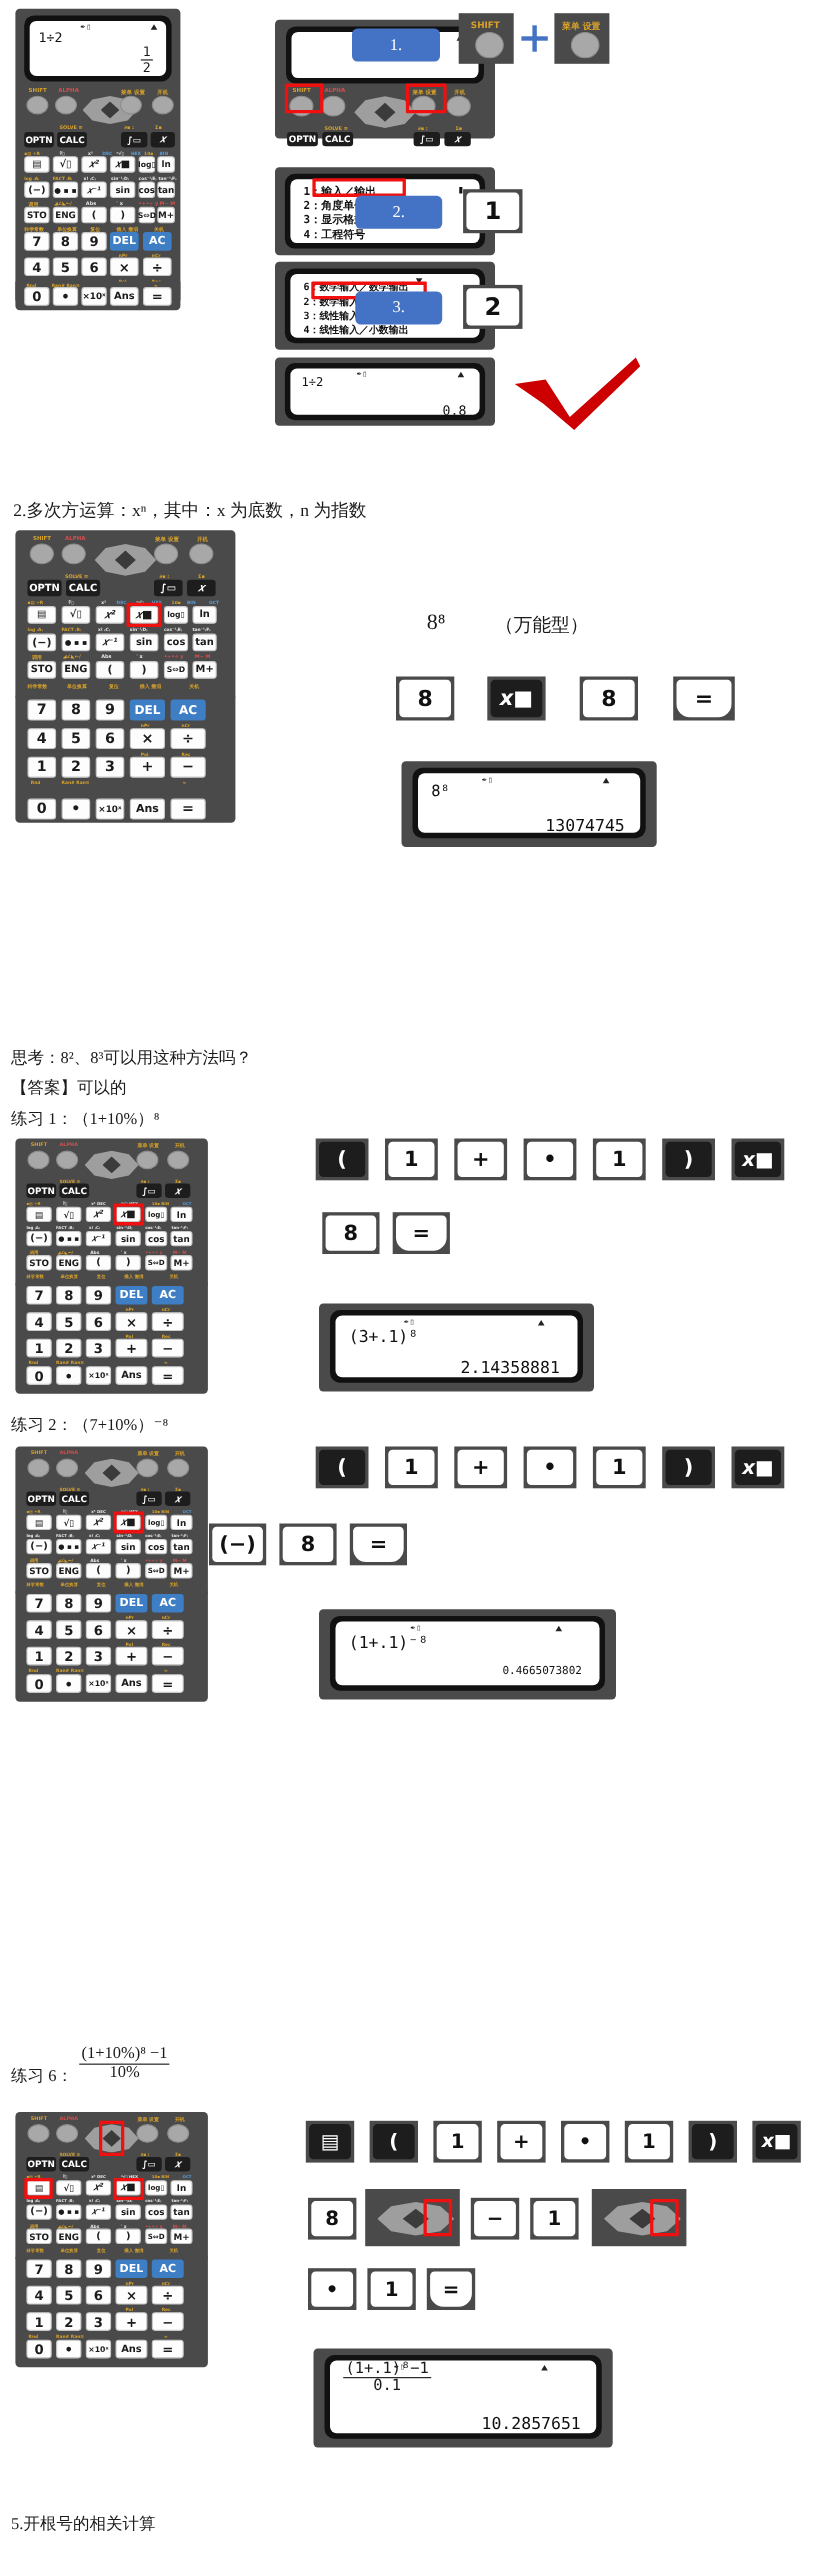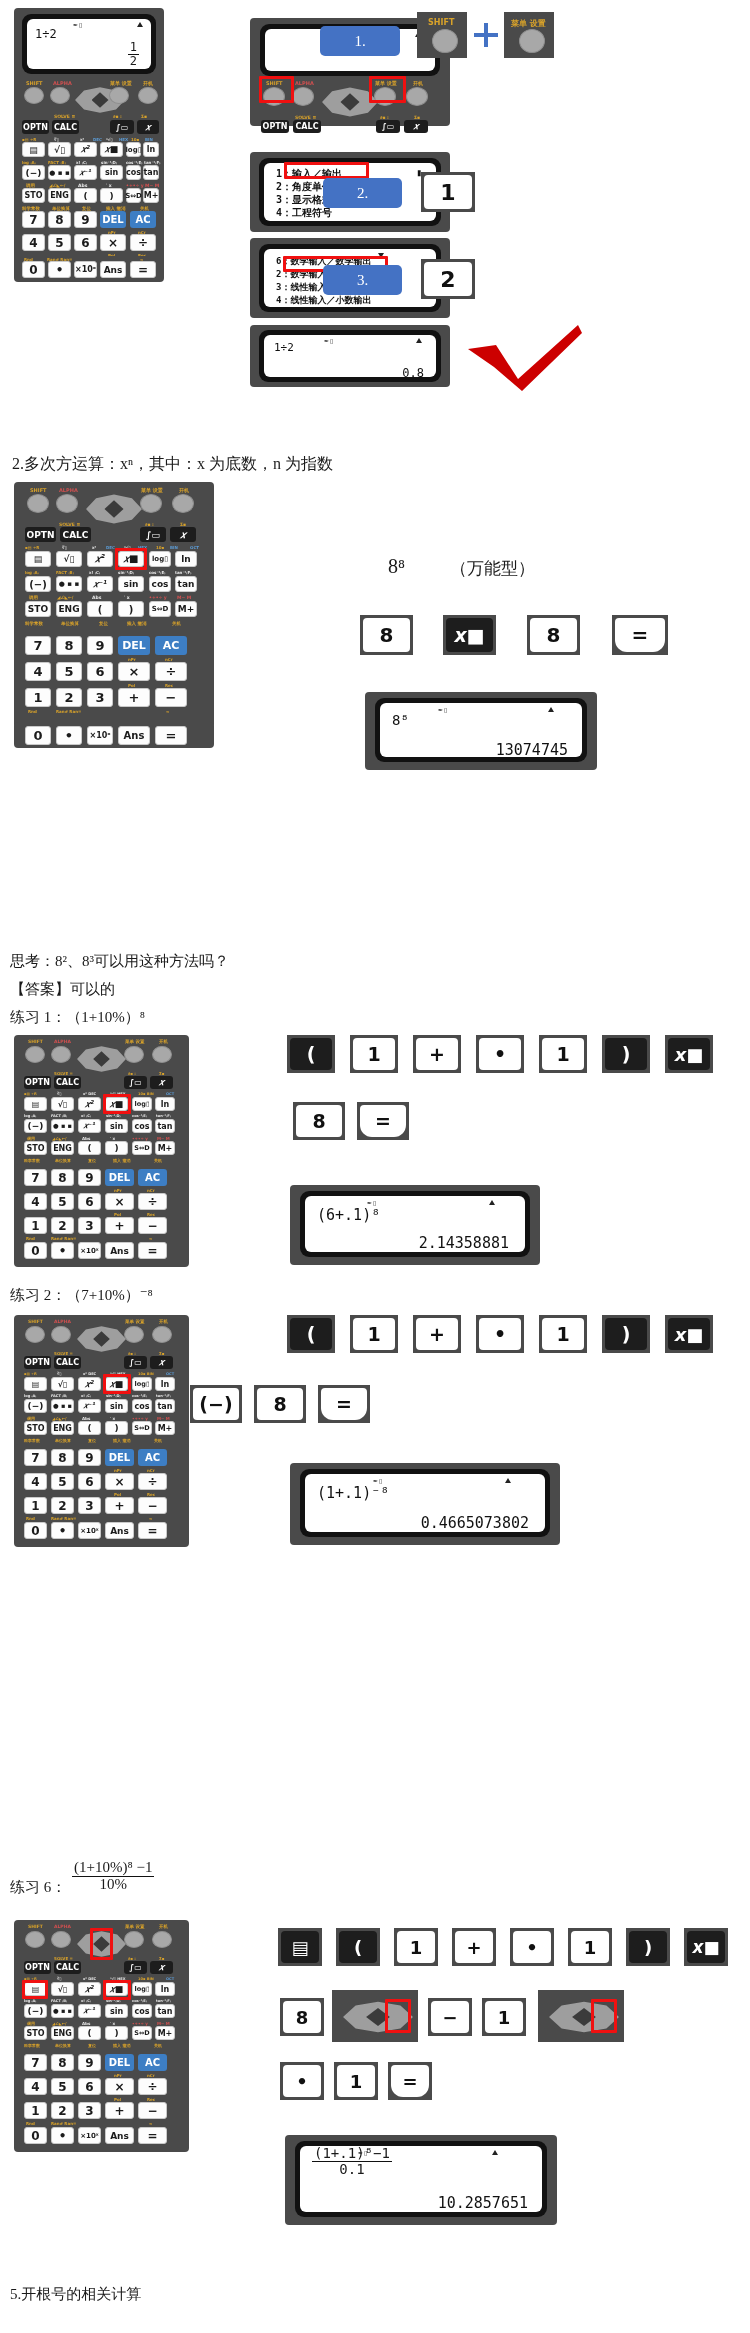--- a/index.html
+++ b/index.html
@@ -550,21 +550,21 @@
 </div>
 <div class="bigkey" style="left:357px;top:1102px;width:52px;height:38px;">
   <div class="face" style="font-size:19px;border-radius:4px 4px 12px 12px;">=</div>
 </div>
 
 <div class="calc" style="left:290px;top:1185px;width:250px;height:80px;">
   <div class="lcd-frame" style="position:absolute;left:10px;top:6px;width:230px;height:66px;">
     <div class="lcd">
       <span class="lcd-status" style="left:62px;top:3px;">✒▯</span>
       <span class="lcd-tri" style="right:30px;top:4px;"></span>
-      <span class="lcd-line" style="left:12px;top:10px;font-size:15px;">(6+.1)⁸</span>
+      <span class="lcd-line" style="left:12px;top:10px;font-size:15px;">(3+.1)⁸</span>
       <span class="lcd-line" style="right:16px;top:38px;font-size:15px;">2.14358881</span>
     </div>
   </div>
 </div>
 
 <div class="txt" style="left:10px;top:1286px;font-size:15px;">练习 2：（7+10%）⁻⁸</div>
 
 <div class="calc" style="left:14px;top:1315px;width:175px;height:136px;">
   <span class="klabel y" style="left:14px;top:4px;font-size:4.5px;">SHIFT</span>
   <span class="klabel r" style="left:40px;top:4px;font-size:4.5px;">ALPHA</span>
@@ -690,21 +690,21 @@
 <div class="bigkey" style="left:318px;top:1385px;width:52px;height:38px;">
   <div class="face" style="font-size:19px;border-radius:4px 4px 12px 12px;">=</div>
 </div>
 
 <div class="calc" style="left:290px;top:1463px;width:270px;height:82px;">
   <div class="lcd-frame" style="position:absolute;left:10px;top:6px;width:250px;height:68px;">
     <div class="lcd">
       <span class="lcd-status" style="left:68px;top:3px;">✒▯</span>
       <span class="lcd-tri" style="right:34px;top:4px;"></span>
       <span class="lcd-line" style="left:12px;top:10px;font-size:15px;">(1+.1)⁻⁸</span>
-      <span class="lcd-line" style="right:16px;top:40px;font-size:15px;">0.4665073802</span>
+      <span class="lcd-line" style="right:16px;top:40px;font-size:10px;">0.4665073802</span>
     </div>
   </div>
 </div>
 
 <div class="txt" style="left:10px;top:1878px;font-size:15px;">练习 6：</div>
 <div class="frac" style="left:72px;top:1860px;font-size:15px;">
   <span class="num">(1+10%)⁸ −1</span>
   <span class="den">10%</span>
 </div>
 

